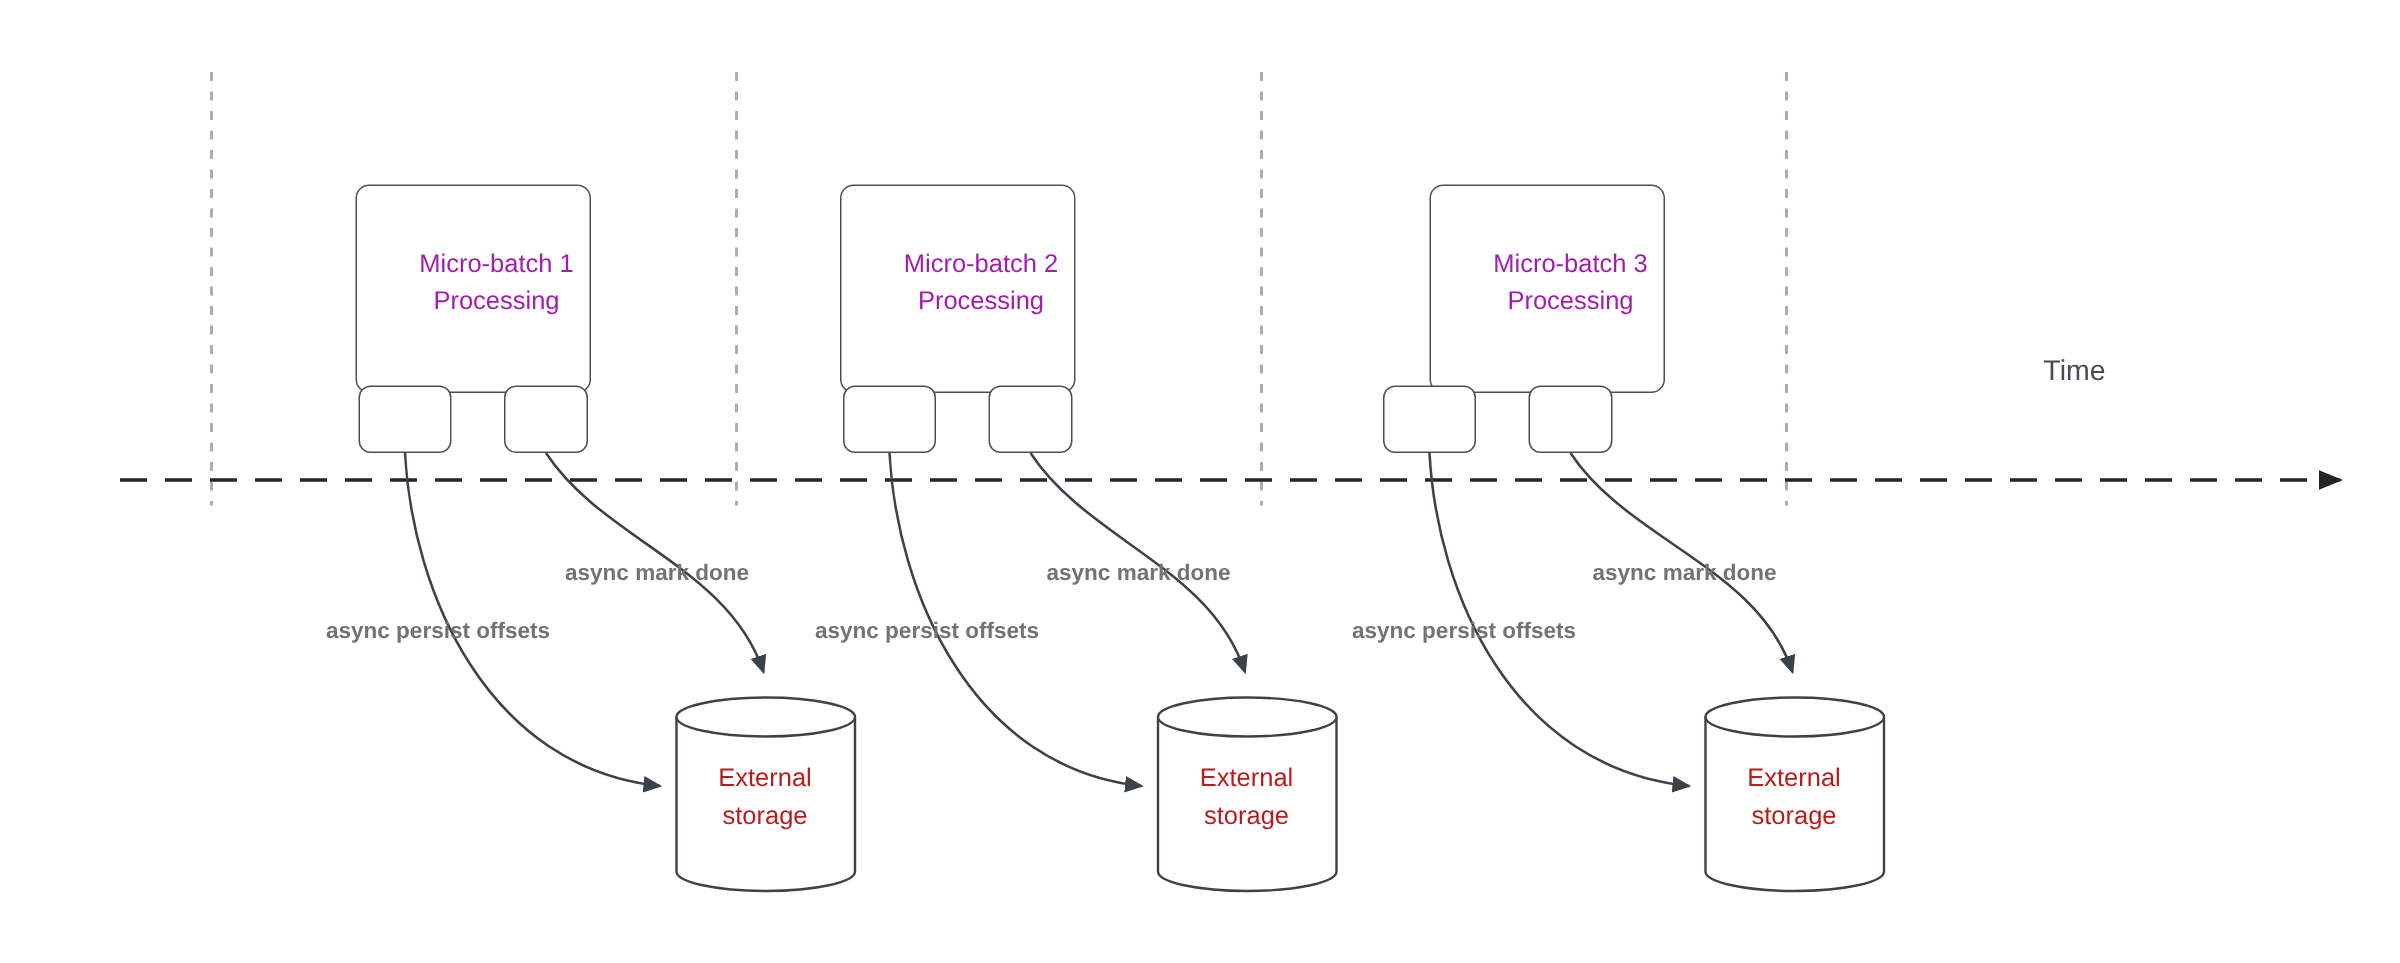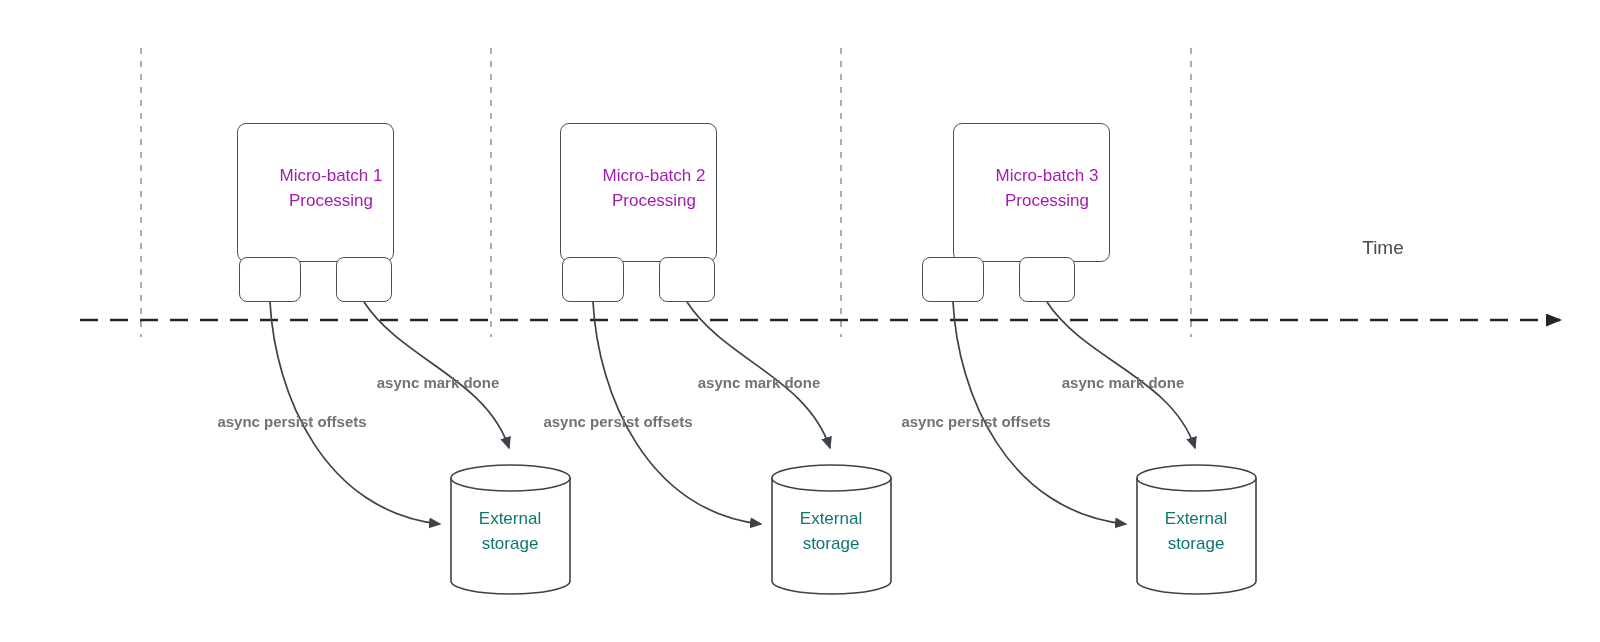--- a/index.html
+++ b/index.html
@@ -19,21 +19,21 @@
     white-space:pre-line;padding-bottom:8px;padding-left:31px;
   }
   .mini-box{width:62px;height:45px;top:257px;border-radius:8px;}
   .mini-box.b{width:56px;}
   .arrow-label{
     position:absolute;transform:translate(-50%,-50%);
     font-size:15px;font-weight:bold;color:#737373;white-space:nowrap;
   }
   .storage-label{
     position:absolute;transform:translateX(-50%);text-align:center;
-    font-size:17px;line-height:1.48;color:#0f766e;white-space:pre-line;
+    font-size:17px;line-height:1.48;color:#b91c1c;white-space:pre-line;
   }
   .time-label{
     position:absolute;transform:translateX(-50%);
     font-size:19px;color:#464c53;
   }
 </style>
 </head>
 <body>
 
 <div class="canvas">

